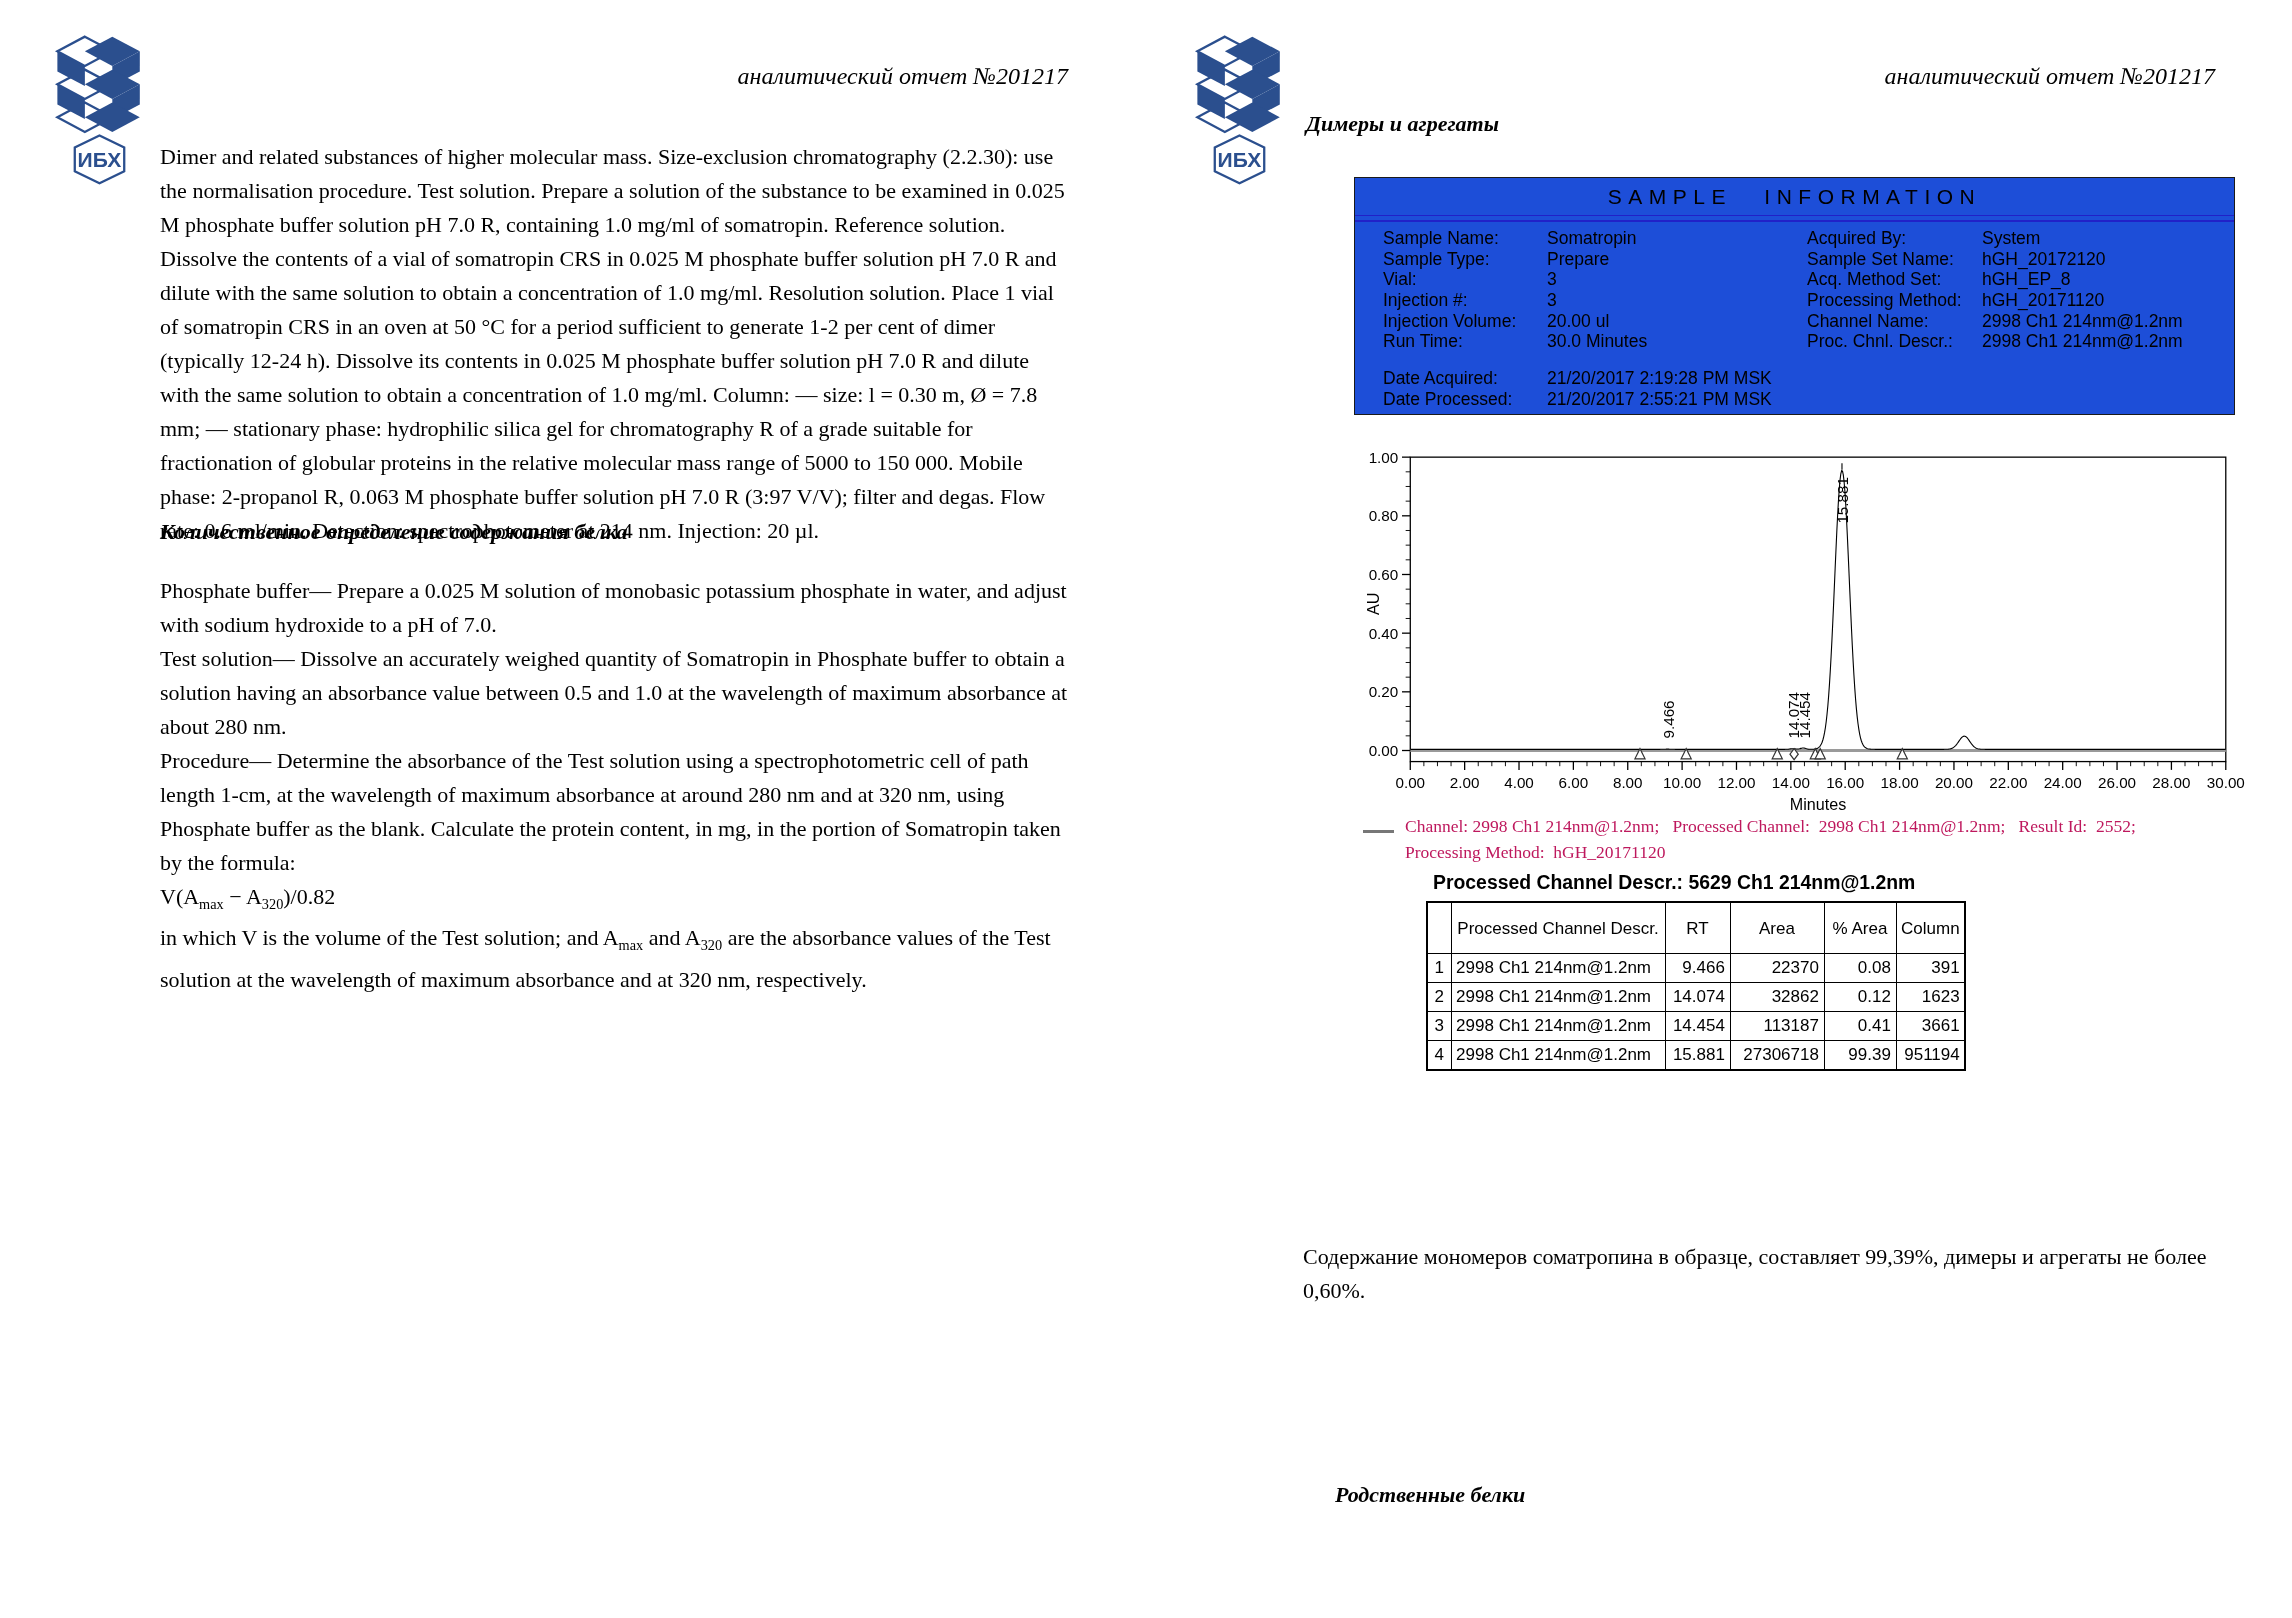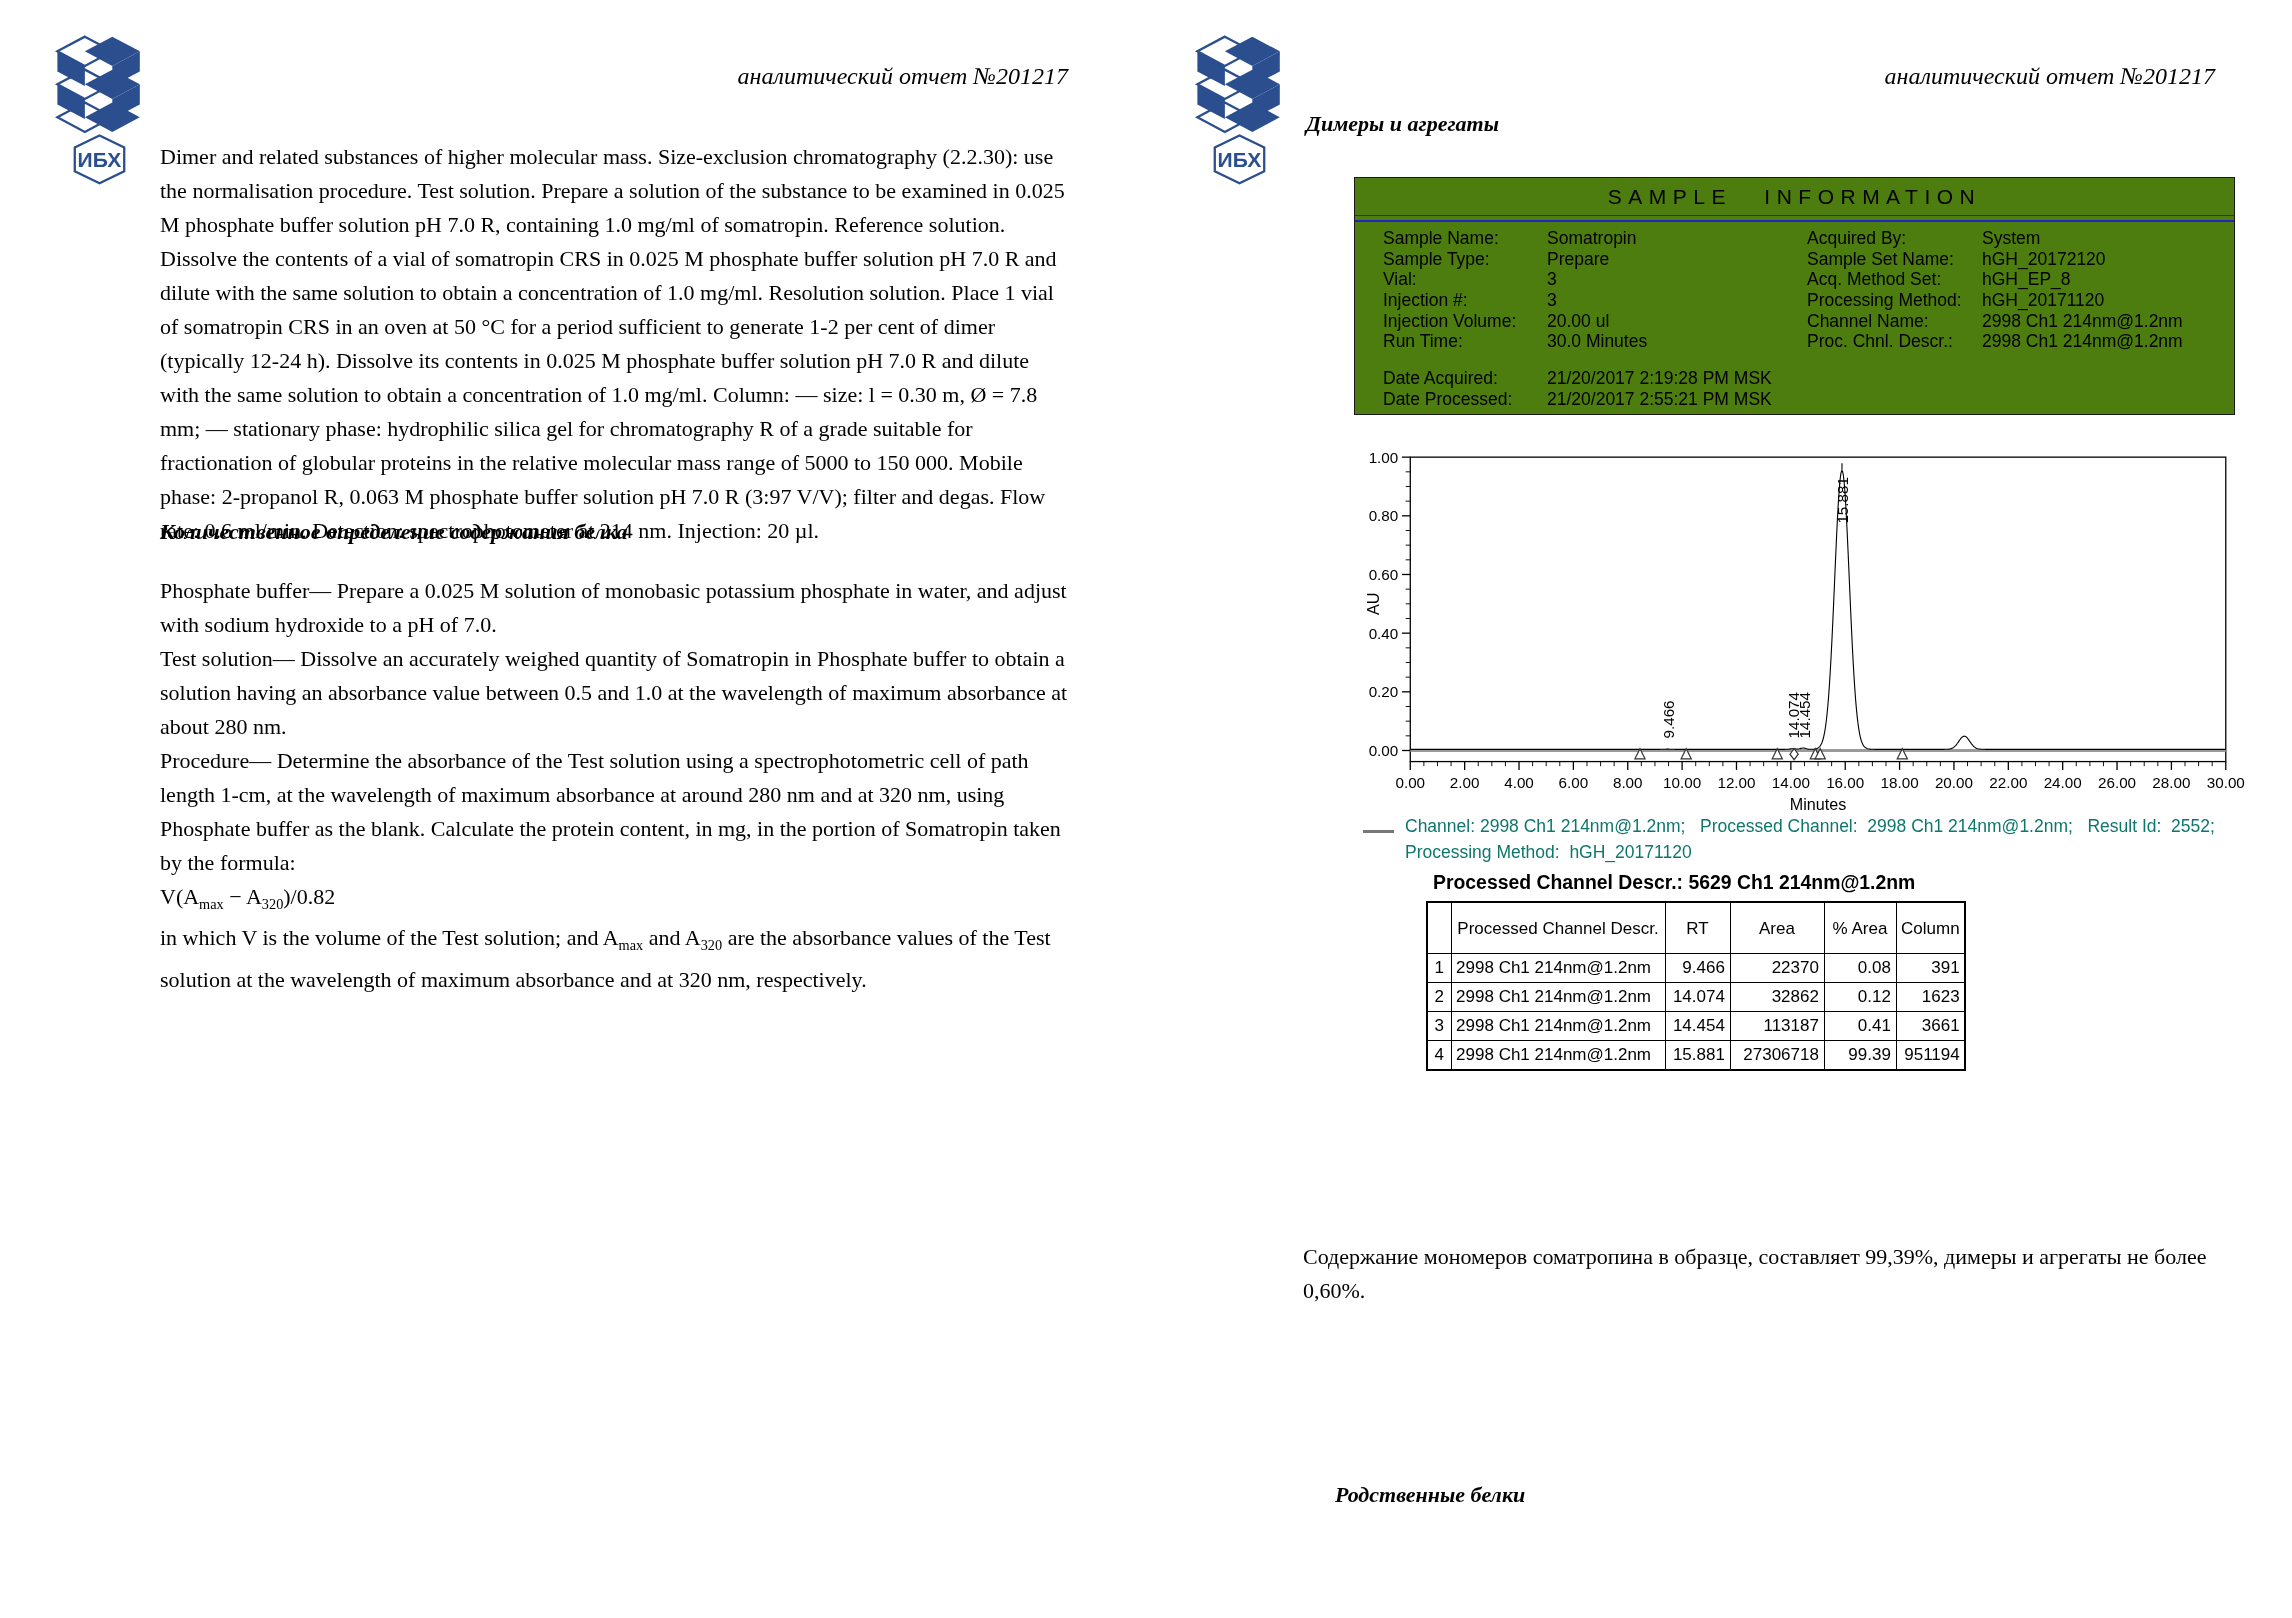--- a/index.html
+++ b/index.html
@@ -4,28 +4,28 @@
 <style>
   html,body{margin:0;padding:0;background:#ffffff;}
   #canvas{position:relative;width:2293px;height:1619px;background:#fff;overflow:hidden;
           font-family:"Liberation Serif",serif;color:#000;}
   .abs{position:absolute;}
   .hdr{font-style:italic;font-size:24px;text-align:right;}
   .body-text{font-size:22px;line-height:34px;text-align:left;}
   .heading-ru{font-weight:bold;font-style:italic;font-size:22px;}
   .formula{}
   sub{font-size:0.65em;}
-  #sample-box{border:1.8px solid #1a1a1a;background:#4d7c0f;}
+  #sample-box{border:1.8px solid #1a1a1a;background:#1d4ed8;}
   #sample-title{font-family:"Liberation Sans",sans-serif;font-size:21px;letter-spacing:6.5px;word-spacing:20px;
                 text-align:center;padding-top:6.5px;}
   #sample-divider{position:absolute;left:0;right:0;top:37px;height:3.7px;
                   border-top:1.4px solid #2121c8;border-bottom:2.3px solid #2121c8;}
   .si-row{position:absolute;font-family:"Liberation Sans",sans-serif;font-size:17.5px;white-space:nowrap;}
   .si-label{display:inline-block;}
-  .legend-text{font-family:Liberation Sans, sans-serif;font-size:17.5px;white-space:pre;color:#0f766e;}
+  .legend-text{font-family:Liberation Serif, serif;font-size:17.5px;white-space:pre;color:#be185d;}
   #table-title{font-family:"Liberation Sans",sans-serif;font-weight:bold;font-size:19.4px;}
   #peak-table{border-collapse:collapse;border:2.3px solid #000;font-family:"Liberation Sans",sans-serif;
               font-size:17px;}
   #peak-table th,#peak-table td{border:1.4px solid #000;padding:0 4.6px;white-space:nowrap;}
   #peak-table th{font-weight:normal;text-align:center;height:50px;line-height:21px;}
   #peak-table td{height:28px;}
   .col-num{text-align:center;}
   .col-desc{text-align:left;}
   .col-r{text-align:right;}
   svg text{font-family:"Liberation Sans",sans-serif;font-size:16.5px;fill:#000;}

